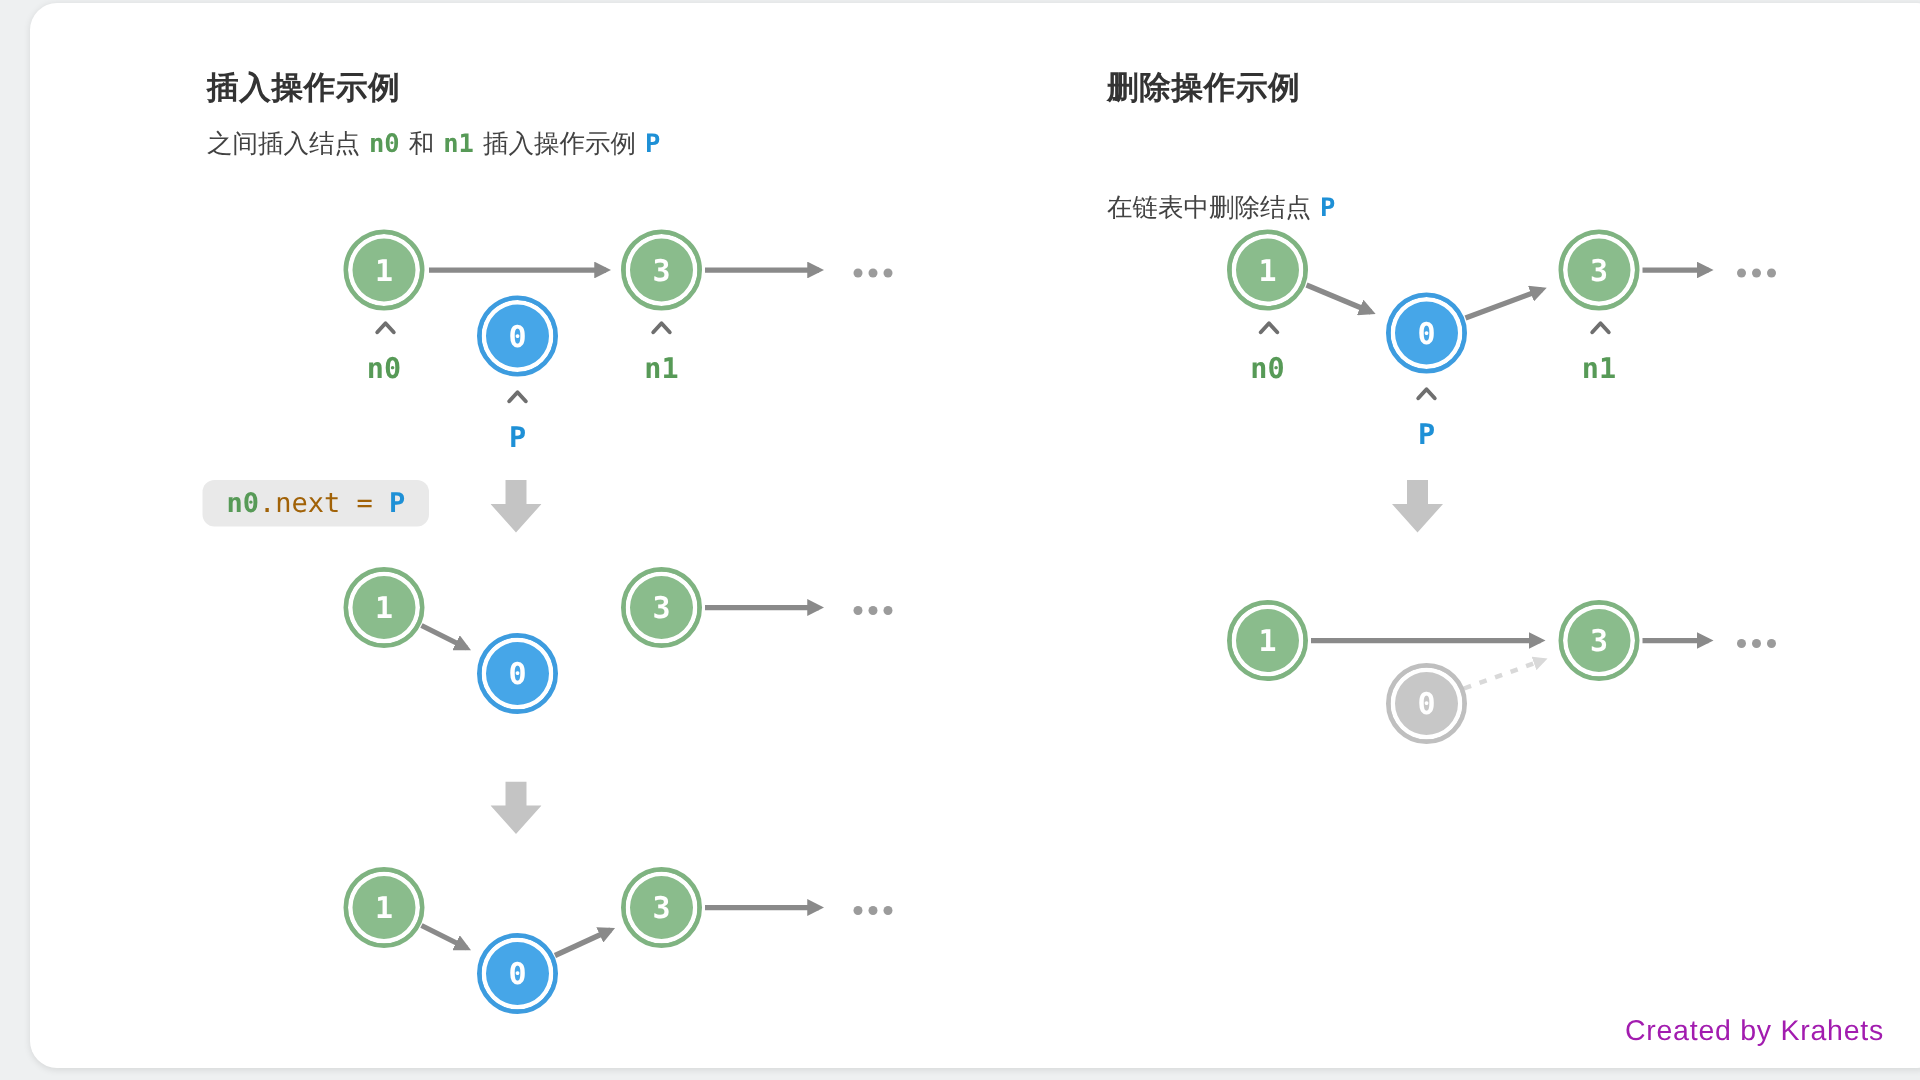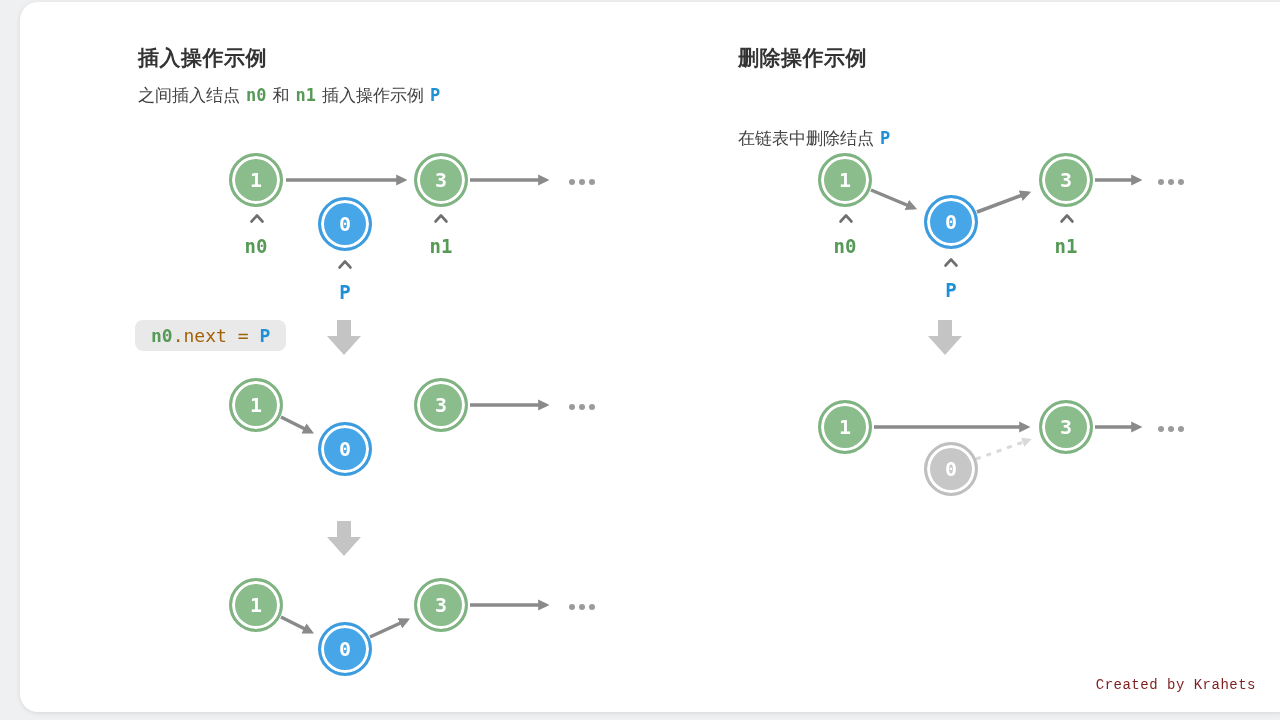--- a/index.html
+++ b/index.html
@@ -45,21 +45,21 @@
   .code-box .tk-blue  { color:#1E90D6; }
   .code-box .tk-op    { color:#a16207; font-weight:normal; }
 
   .block-arrow { position:absolute; z-index:2; }
 
   .dots { position:absolute; display:flex; gap:4px; z-index:3; }
   .dots span { width:6px; height:6px; border-radius:50%; background:#9B9B9B; }
 
   .footer-credit {
     position:absolute; right:40px; top:675px;
-    font-family:Liberation Mono, monospace; font-size:14px; color:#7f1d1d;
+    font-family:Liberation Sans, sans-serif; font-size:19px; color:#a21caf;
     letter-spacing:0.5px;
   }
   svg.arrows { position:absolute; left:0; top:0; z-index:1; }
 </style>
 </head>
 <body>
 
 <div class="card">
 
   <svg class="arrows" width="1280" height="710" viewBox="0 0 1280 710">

